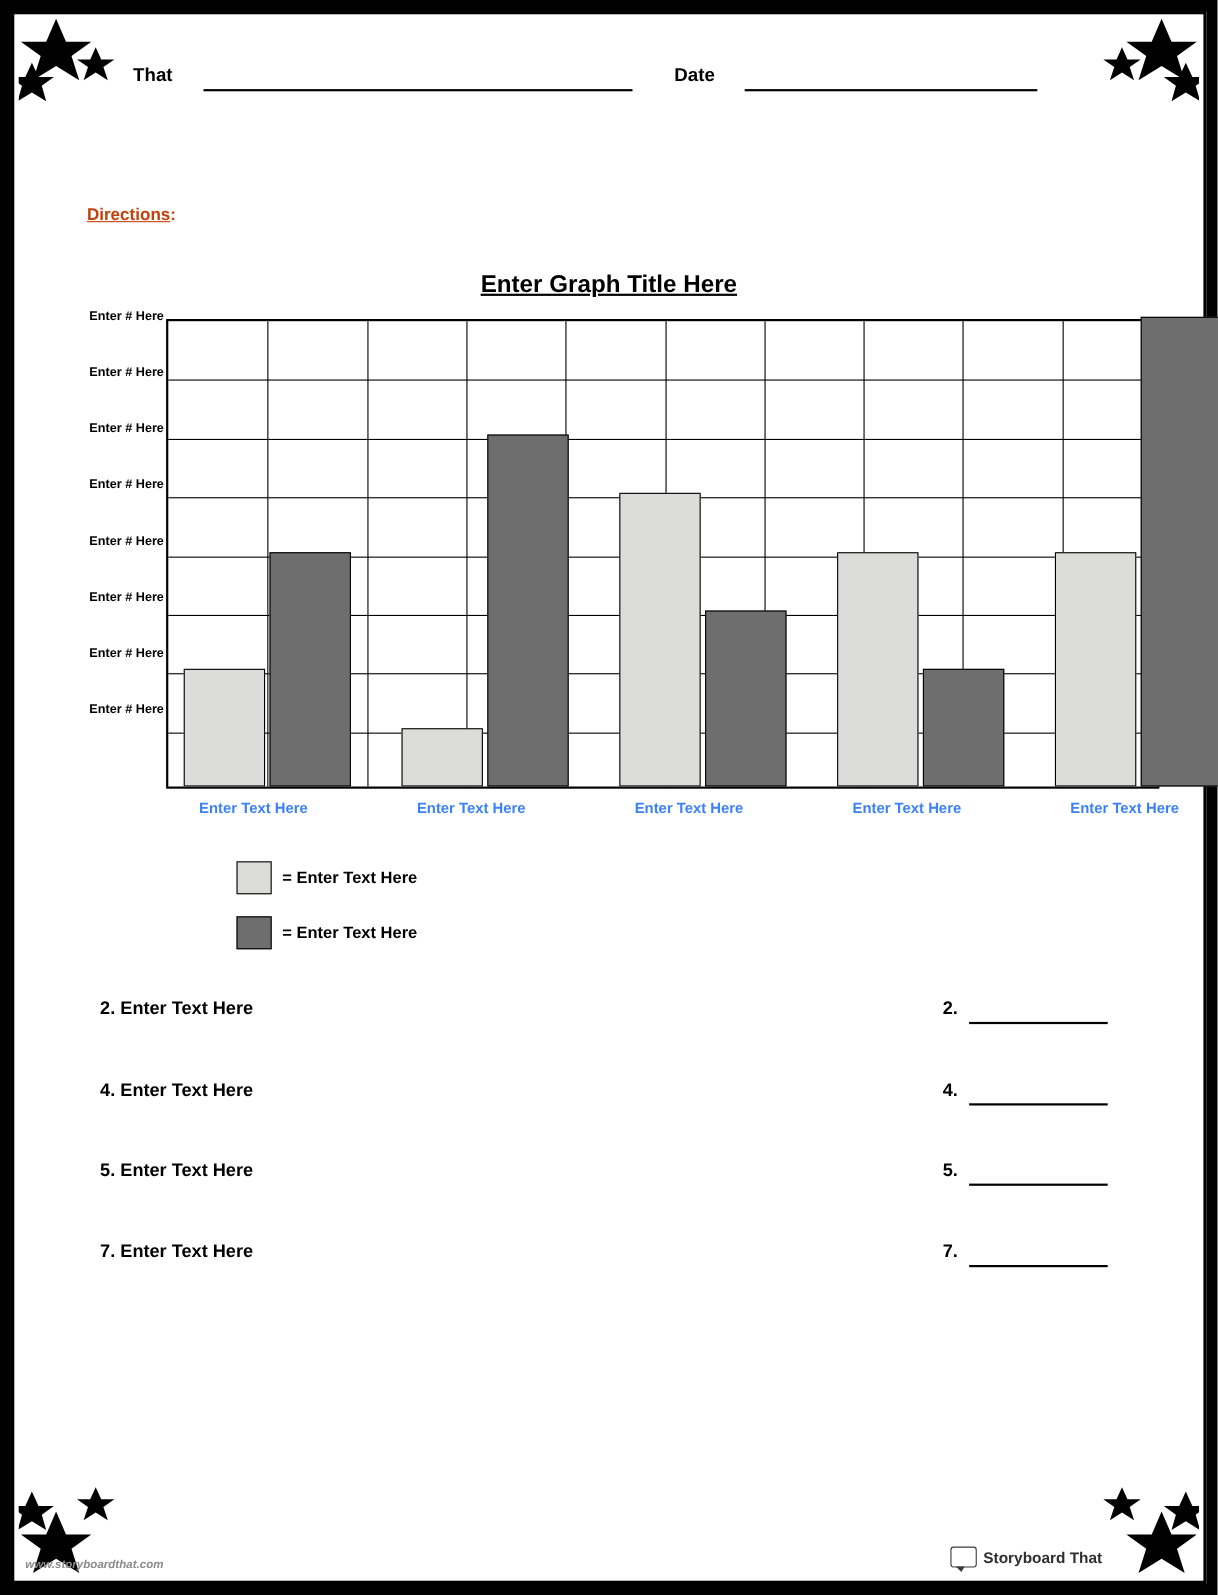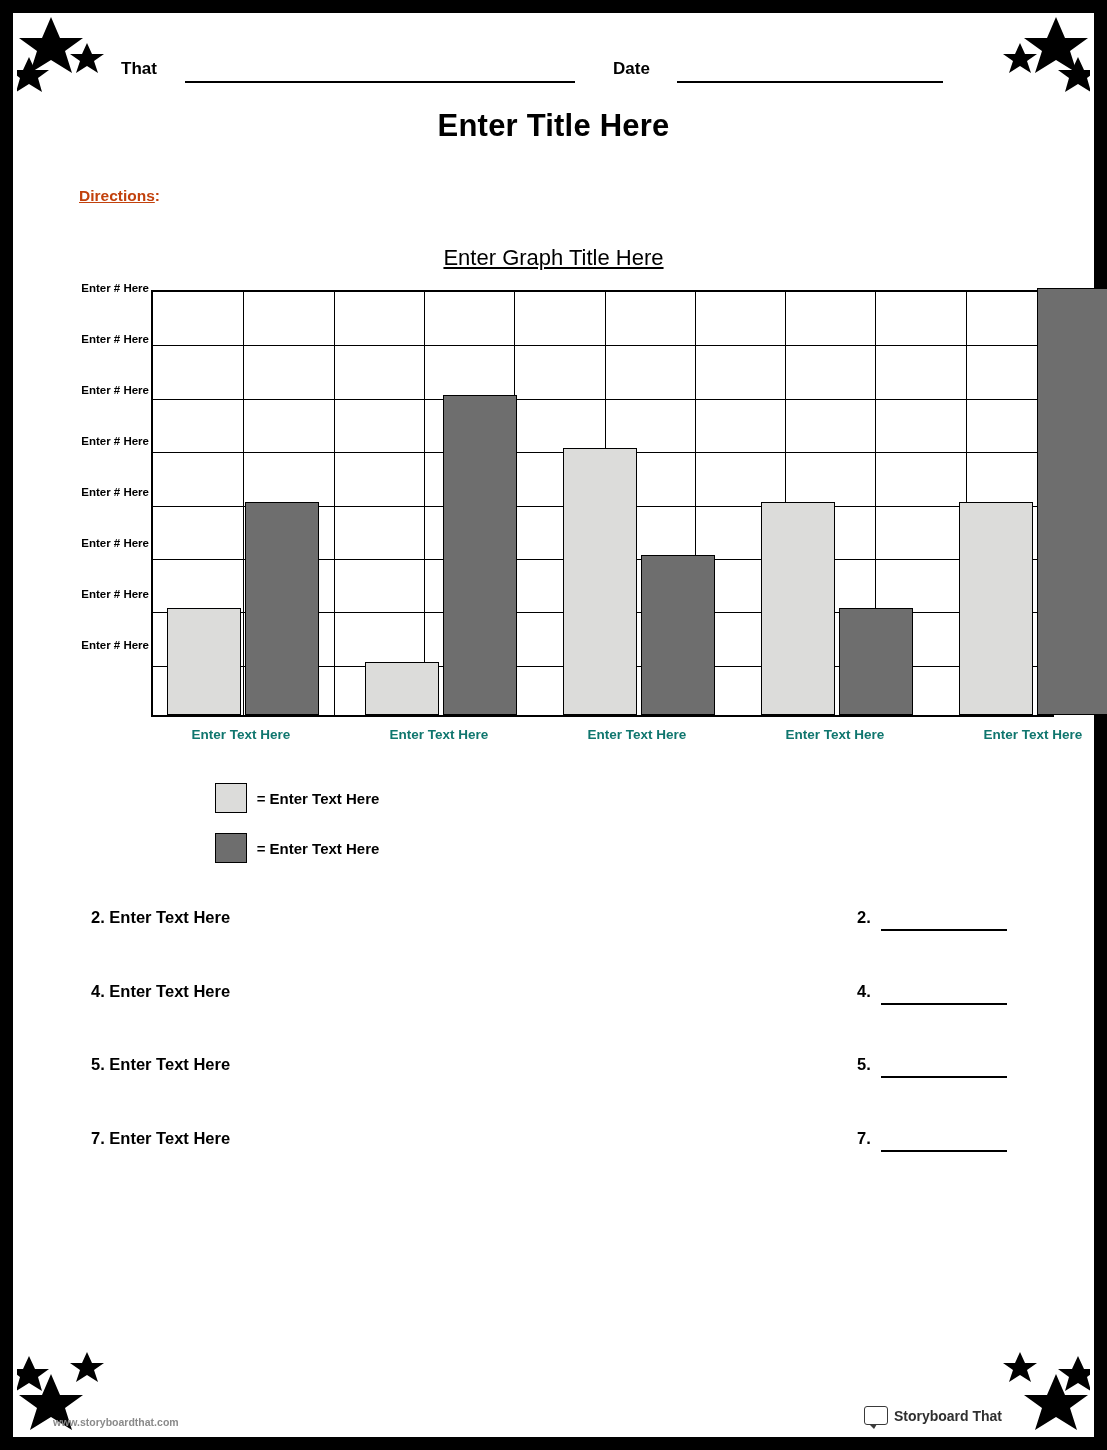--- a/index.html
+++ b/index.html
@@ -104,21 +104,21 @@
   }
   .directions u { text-decoration: underline; }
 
   
   .graph-title {
     position: absolute;
     left: 0; right: 0;
     top: 232px;
     text-align: center;
     font-size: 22px;
-    font-weight: normal;
+    font-weight: bold;
     color: #000;
     text-decoration: underline;
   }
 
   
   .chart-wrap {
     position: absolute;
     left: 66px;
     top: 268px;
     width: 975px;
@@ -178,24 +178,23 @@
   }
   .x-labels {
     position: absolute;
     left: 72px;
     top: 444px;
     width: 903px;
     height: 46px;
   }
   .x-label {
     position: absolute;
-    text-align: center;
     font-size: 13.5px;
     font-weight: bold;
-    color: #0f766e;
+    color: #3b82f6;
     line-height: 1.45;
   }
 
   
   .legend {
     position: absolute;
     left: 74px;
     top: 768px;
     width: 420px;
   }
@@ -250,25 +249,26 @@
     position: absolute;
     left: 790px;
     top: 28px;
     width: 126px;
     border-bottom: 2px solid #000;
   }
 
   
   .footer-url {
     position: absolute;
-    left: 40px;
+    left: 10px;
     bottom: 9px;
     font-size: 10.5px;
     font-weight: bold;
     color: #8a8a8a;
+    font-style: italic;
   }
   .footer-logo {
     position: absolute;
     right: 92px;
     bottom: 12px;
     display: flex;
     align-items: center;
     gap: 6px;
   }
   .footer-logo-bubble {
@@ -328,21 +328,20 @@
       </svg>
     </div>
 
     <div class="hdr">
       <div class="hdr-name-label">That</div>
       <div class="hdr-name-line"></div>
       <div class="hdr-date-label">Date</div>
       <div class="hdr-date-line"></div>
     </div>
 
-    <div class="page-title">Enter Title Here</div>
 
     <div class="directions">
       <u>Directions</u><span>:</span>
     </div>
 
     <div class="graph-title">Enter Graph Title Here</div>
 
     <div class="chart-wrap">
 
       <div class="y-labels">

